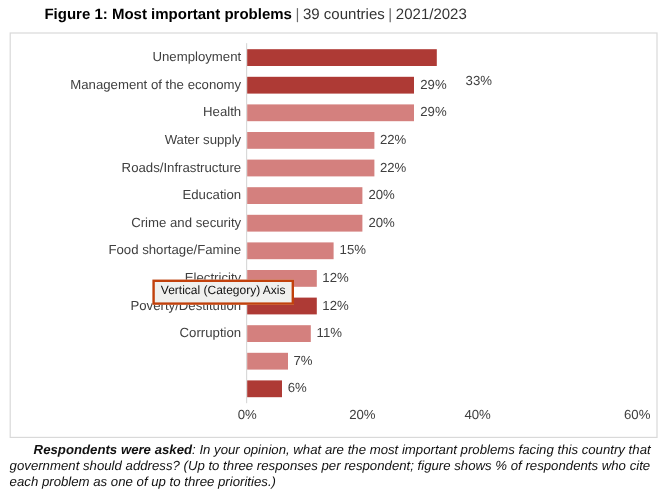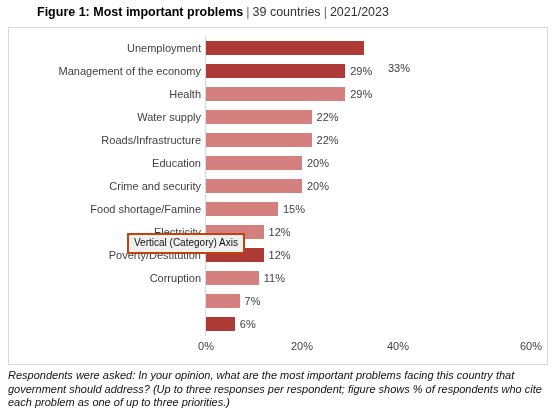--- a/index.html
+++ b/index.html
@@ -151,22 +151,23 @@
     position: absolute;
     left: 8px;
     top: 369px;
     width: 542px;
     font-size: 11px;
     line-height: 13.6px;
     font-style: italic;
     color: #111111;
   }
   .footnote .fn-strong {
-    font-weight: normal;
+    font-weight: bold;
     font-style: italic;
+    margin-left: 20px;
   }
 </style>
 </head>
 <body>
 
 <div class="fig-title">
   <span class="t-strong">Figure 1: Most important problems</span><span class="t-sep">|</span><span class="t-meta">39 countries</span><span class="t-sep">|</span><span class="t-meta">2021/2023</span>
 </div>
 
 <div class="chart-frame">

